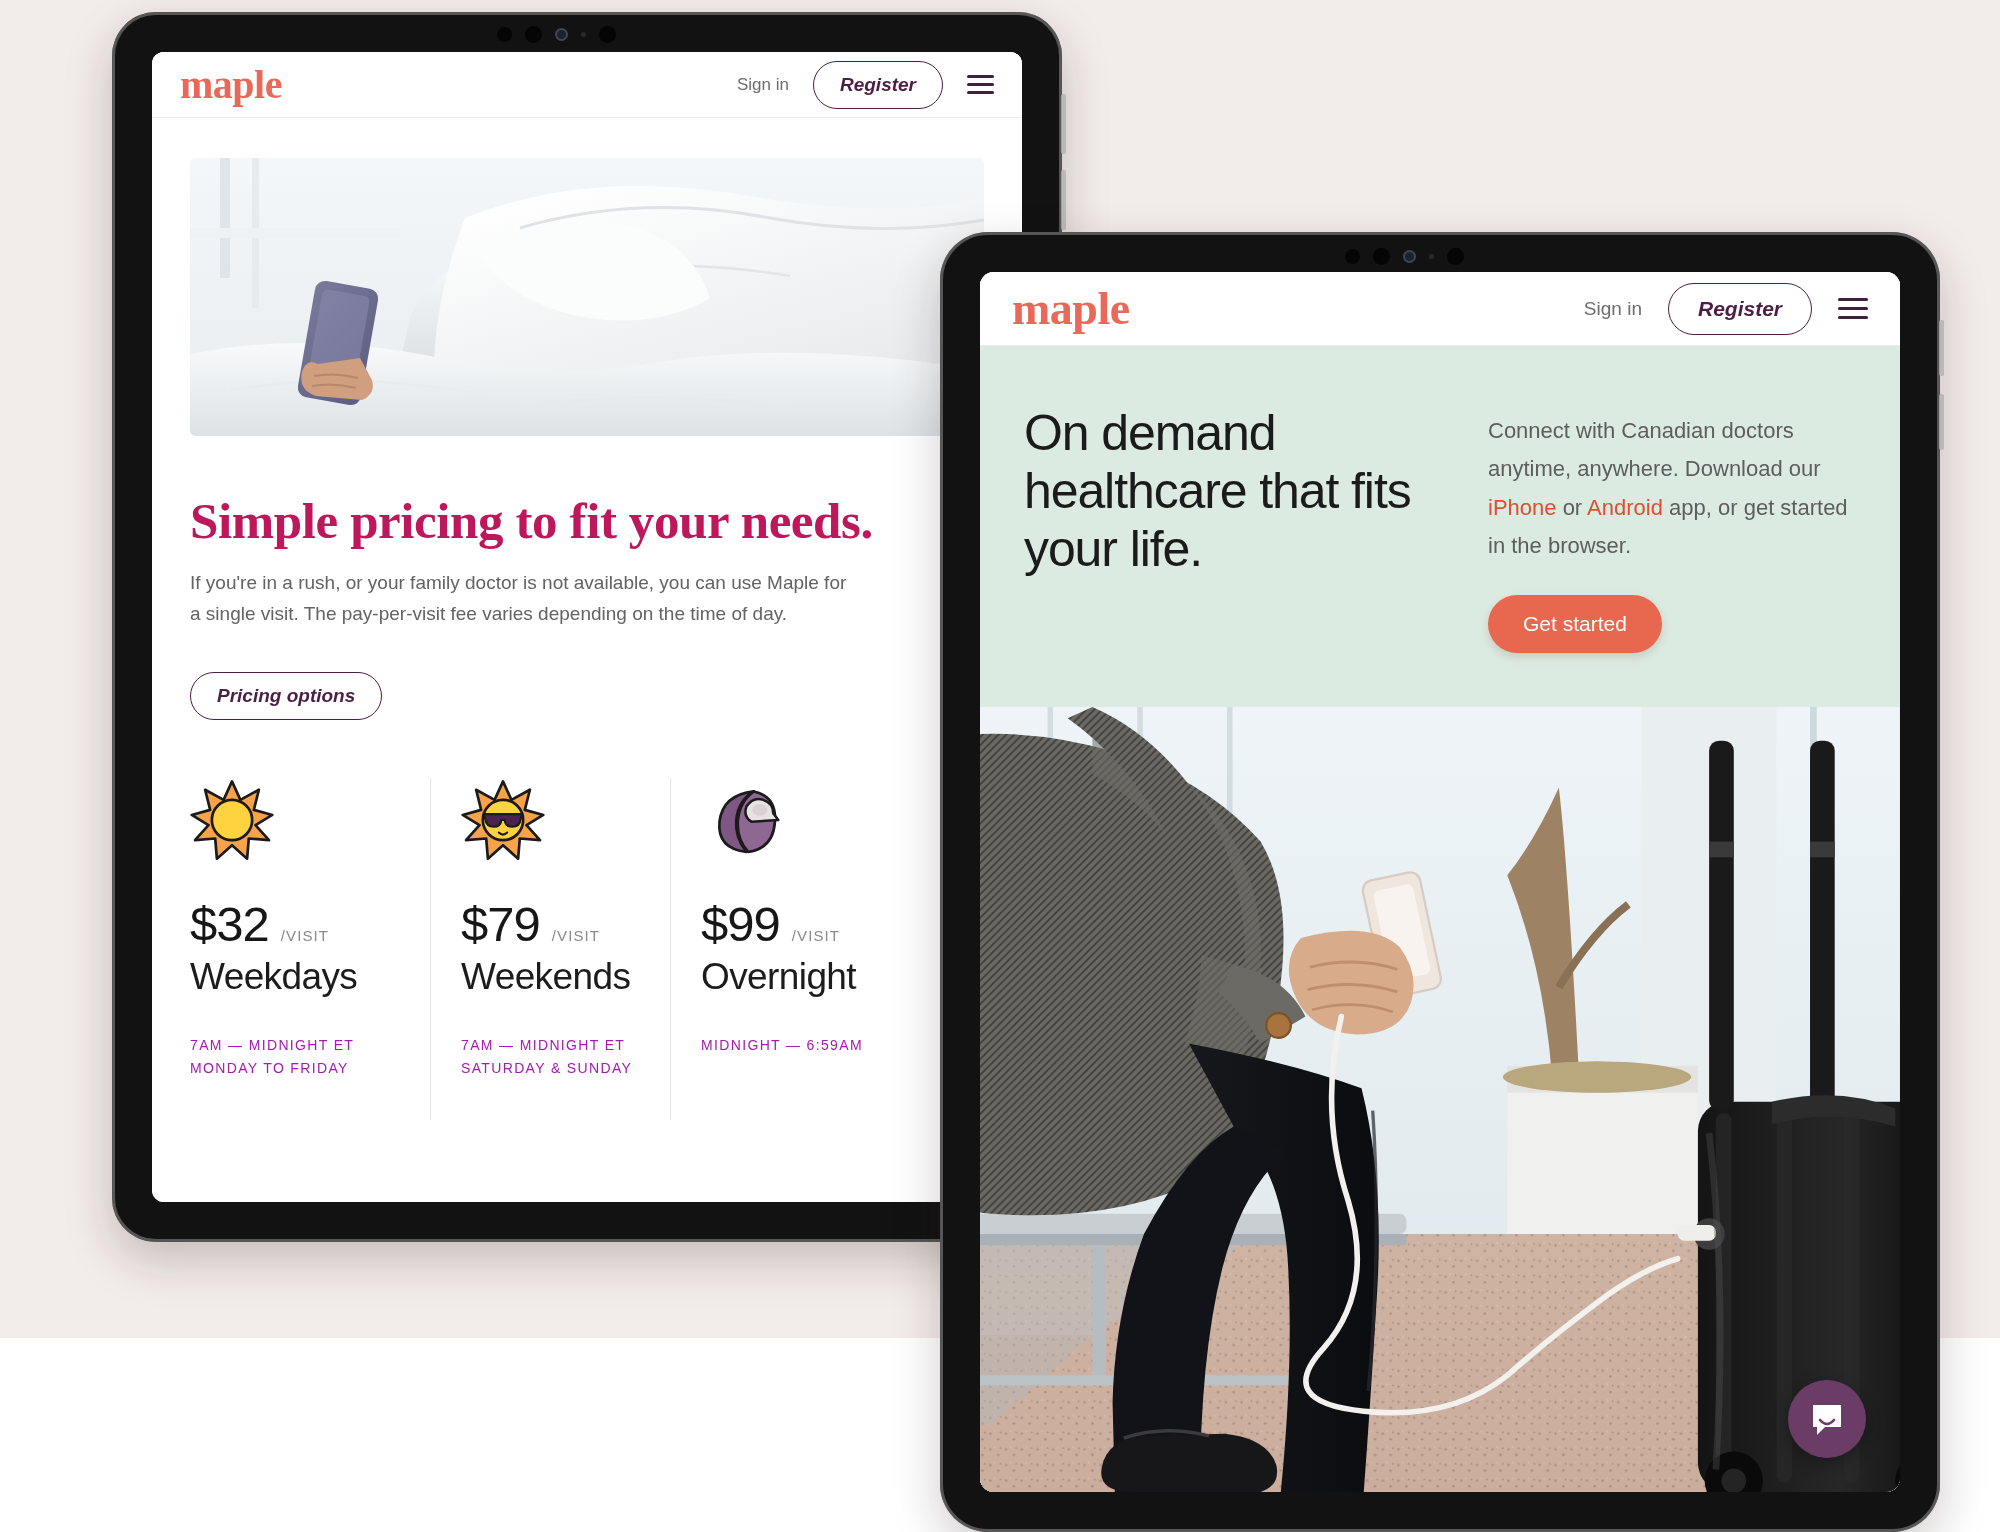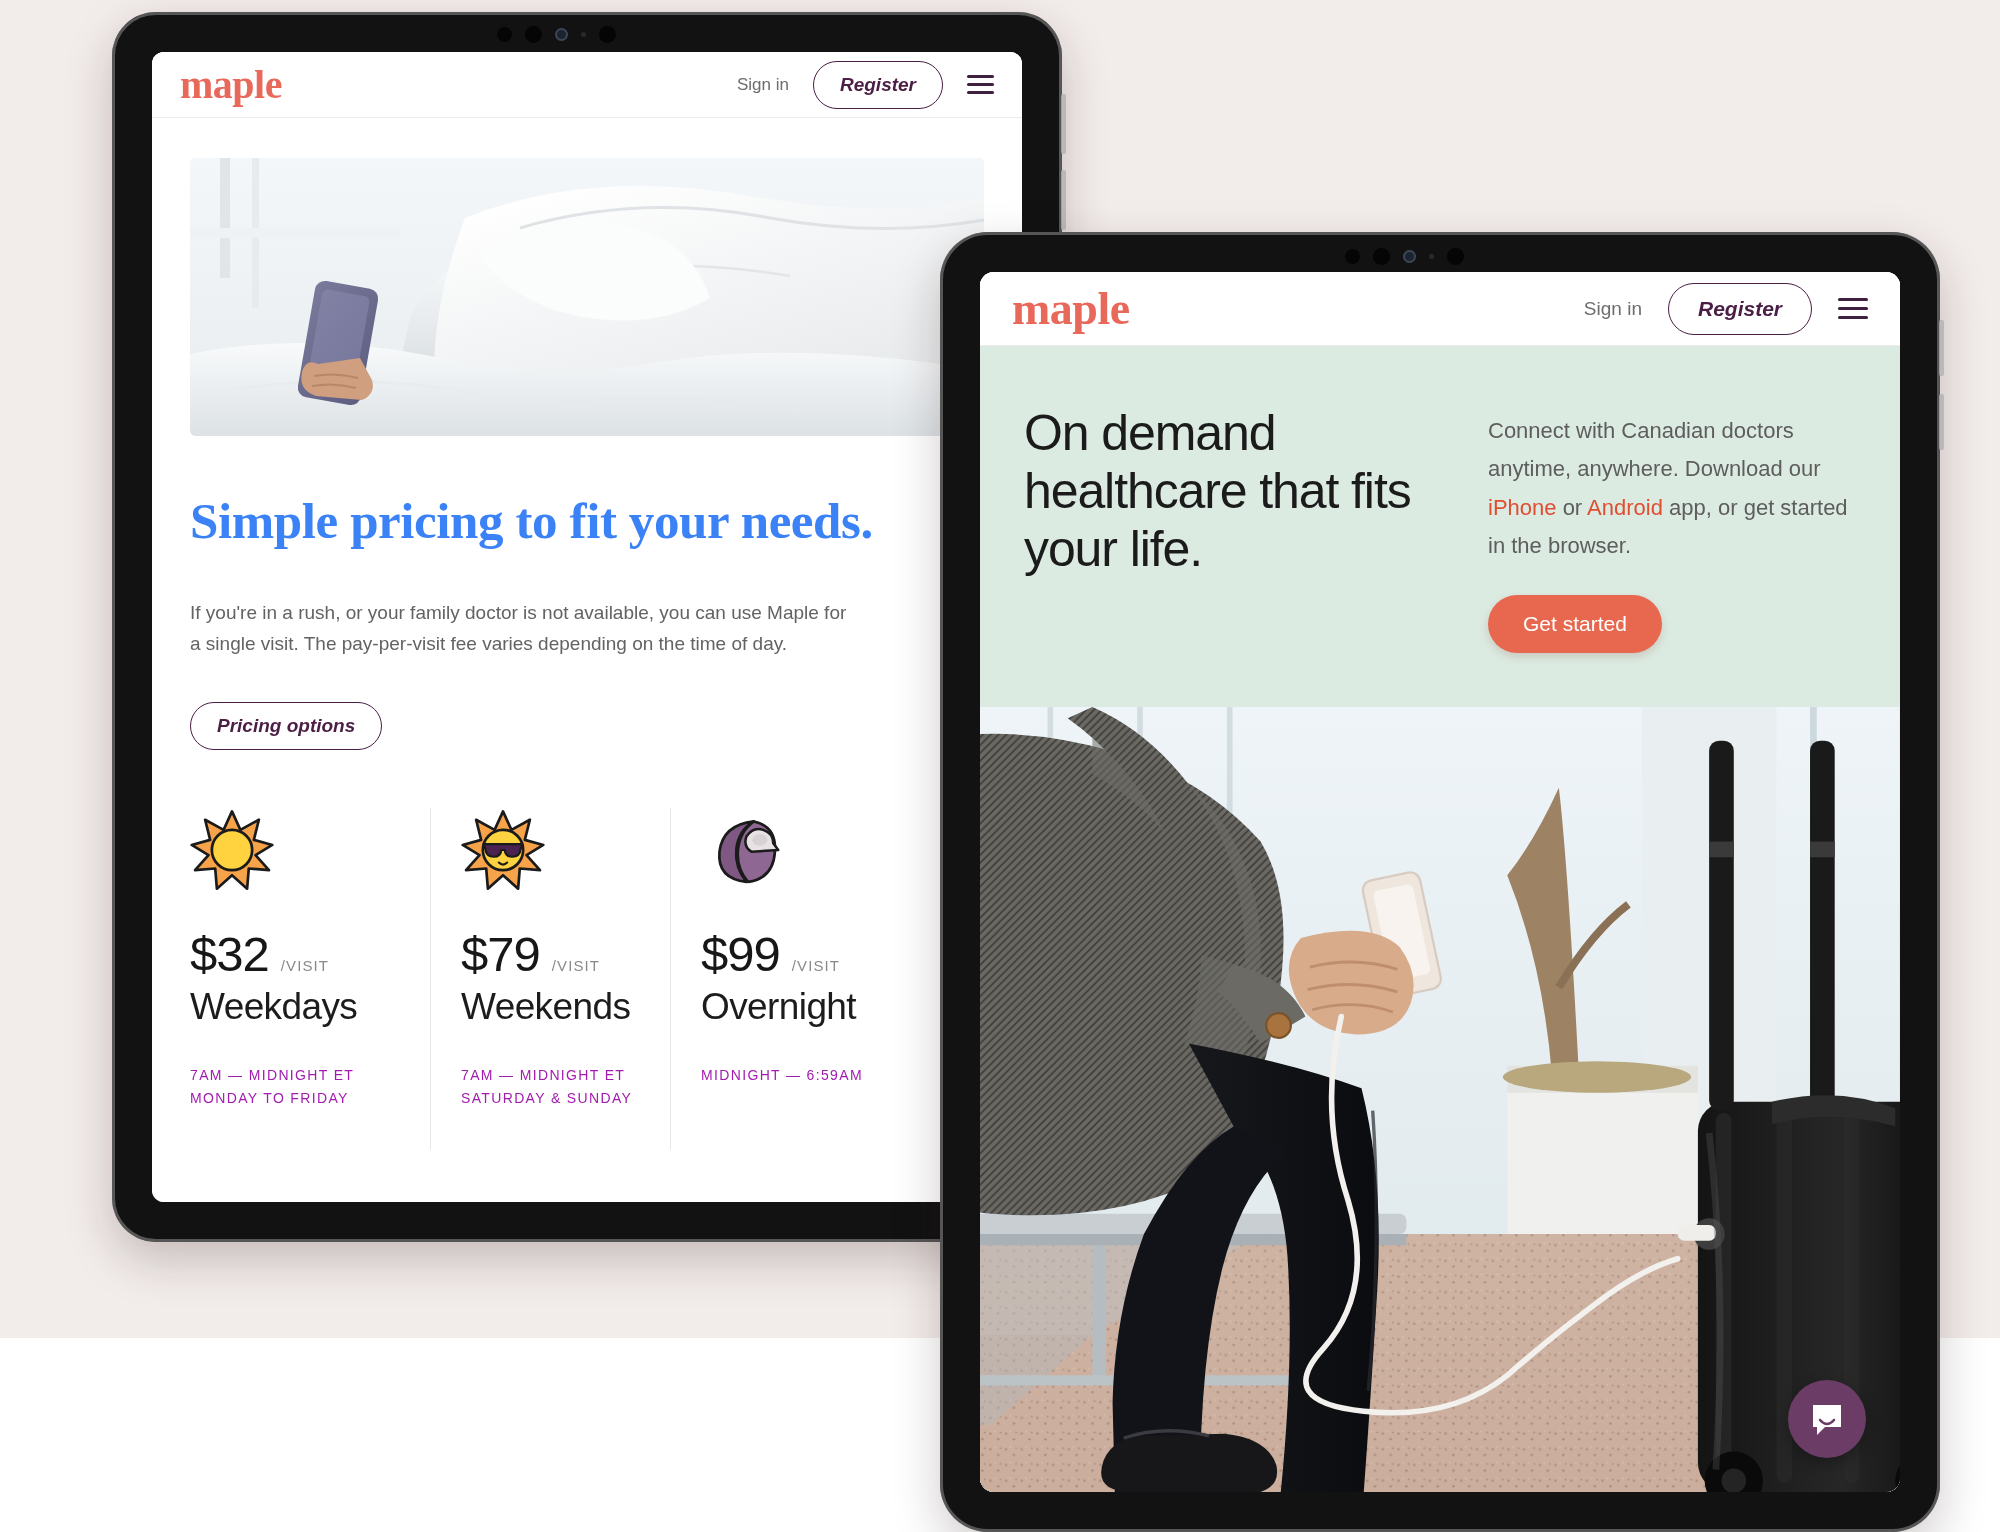--- a/index.html
+++ b/index.html
@@ -104,29 +104,29 @@
     height: 278px;
     border-radius: 6px;
     overflow: hidden;
     position: relative;
     background: #eef1f3;
   }
   .pageA-body { padding: 0 38px; }
   .headlineA {
     font-family: "Liberation Serif", serif;
     font-size: 51px;
-    color: #3b82f6;
+    color: #be185d;
     margin-top: 56px;
     letter-spacing: -0.4px;
   }
   .bodyA {
     font-size: 19px;
     line-height: 1.62;
     color: #636363;
-    margin-top: 48px;
+    margin-top: 18px;
     max-width: 660px;
   }
   .pricing-btn {
     margin-top: 42px;
     font-size: 20px;
     padding: 15px 30px;
     display: inline-block;
   }
   .cards {
     display: flex;

